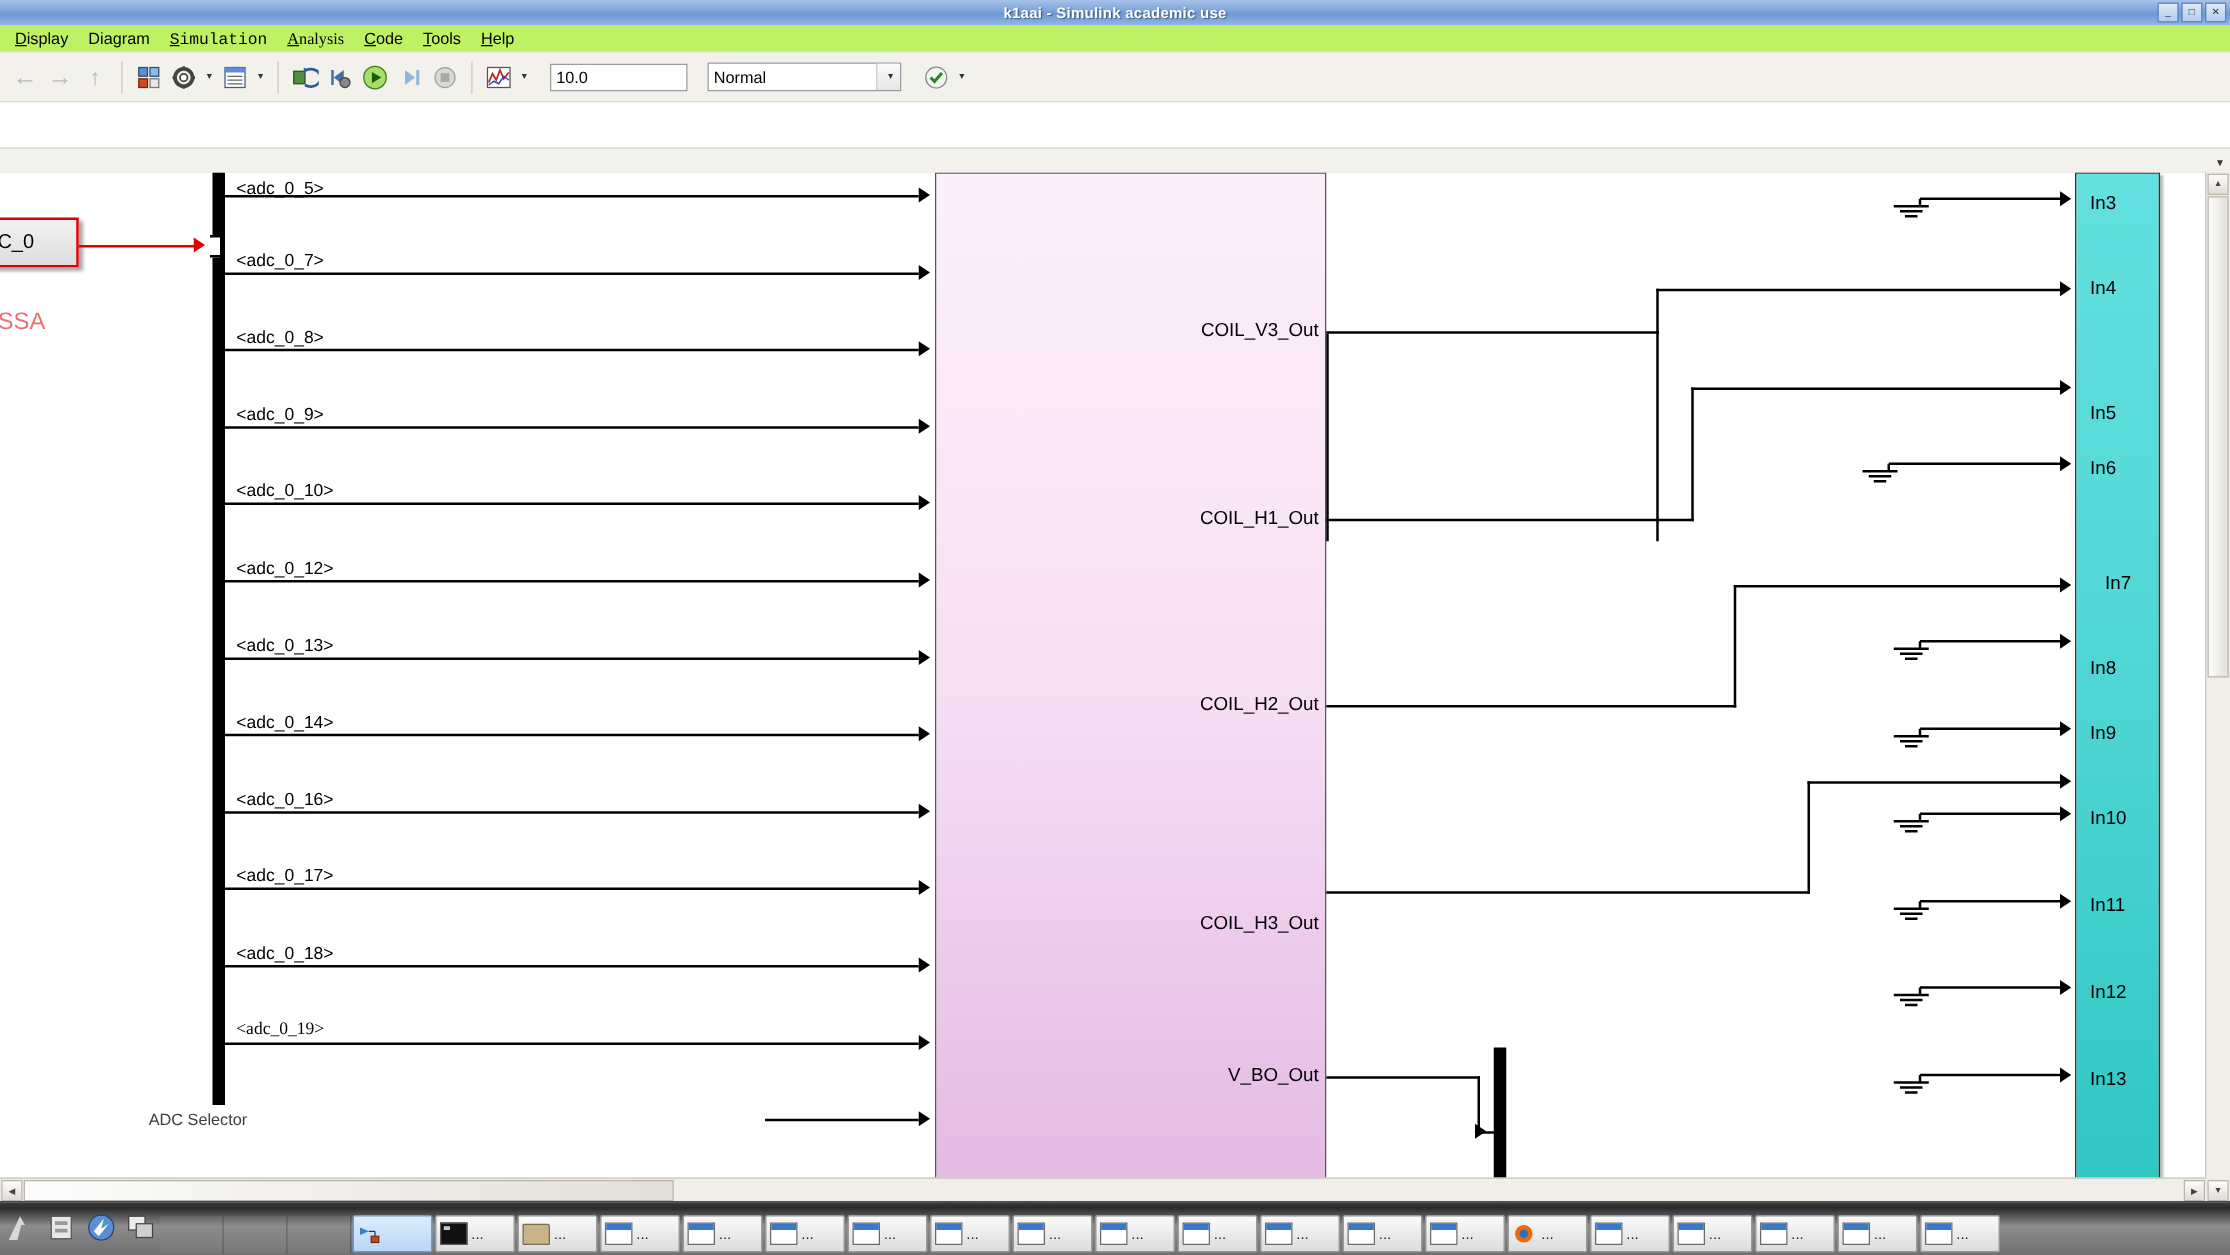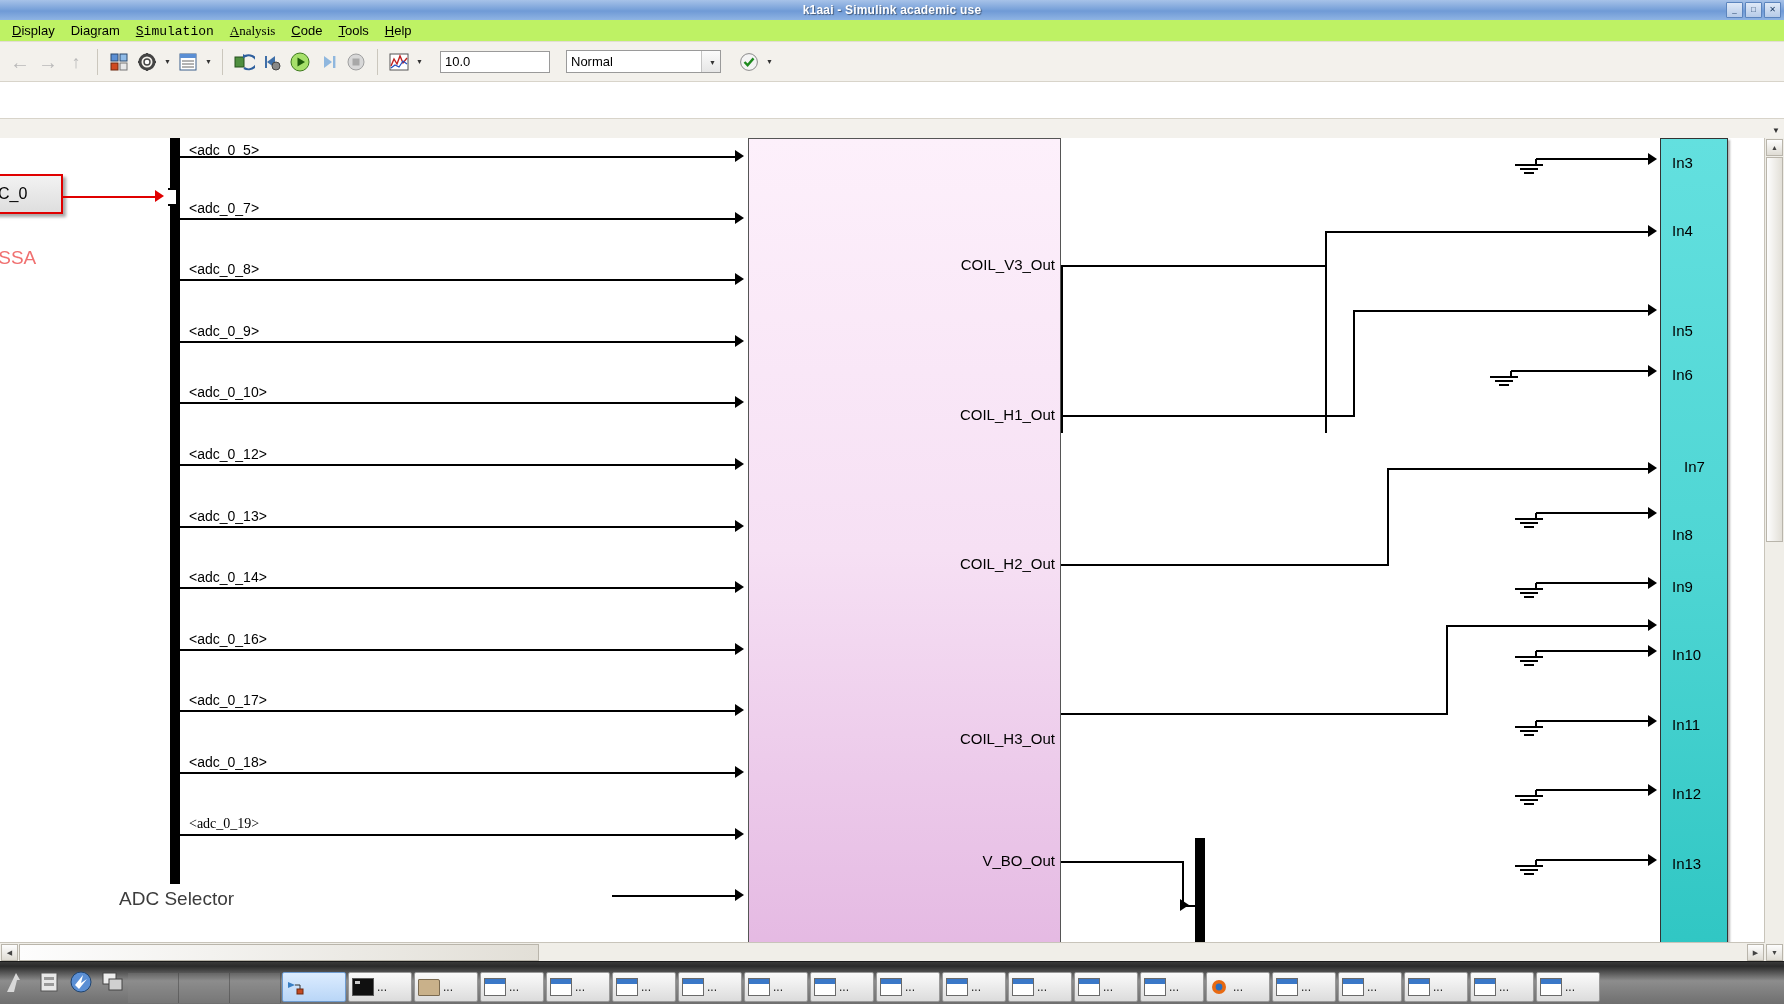--- a/index.html
+++ b/index.html
@@ -103,21 +103,21 @@
 
   
   .busbar{
     position:absolute;background:#000;
   }
   .busport{
     position:absolute;width:8px;height:14px;background:#fff;
     border-top:2px solid #000;border-bottom:2px solid #000;
   }
   .caption{
-    position:absolute;font-size:19px;color:#3c3c3c;white-space:nowrap;
+    position:absolute;font-size:13px;color:#3c3c3c;white-space:nowrap;
   }
 
   
   .adcblock{
     position:absolute;background:linear-gradient(to bottom,#f2f2f2,#dedede);
     border:2px solid #e00000;
     box-shadow:3px 3px 3px rgba(0,0,0,.35);
     display:flex;align-items:center;justify-content:center;
     font-size:16px;color:#000;box-sizing:border-box;
   }

